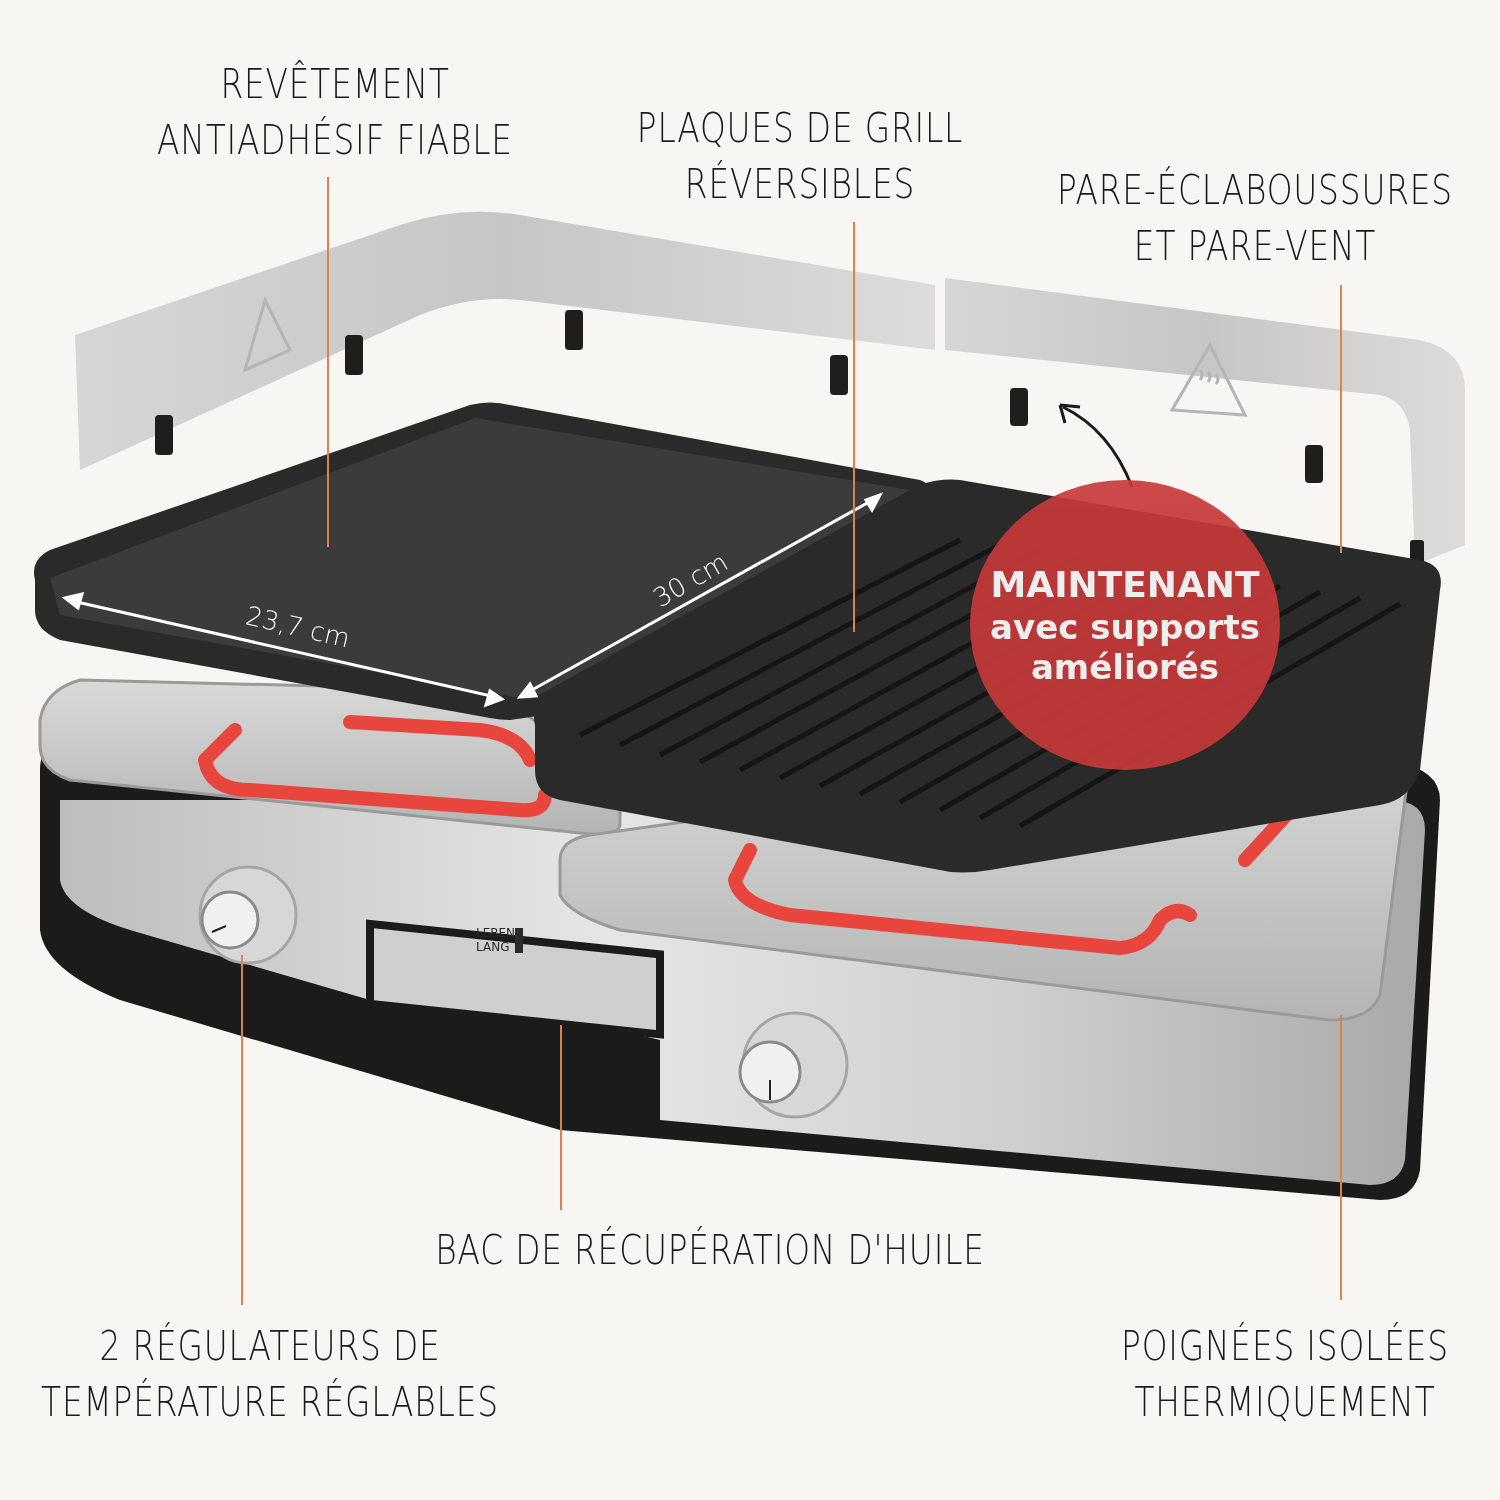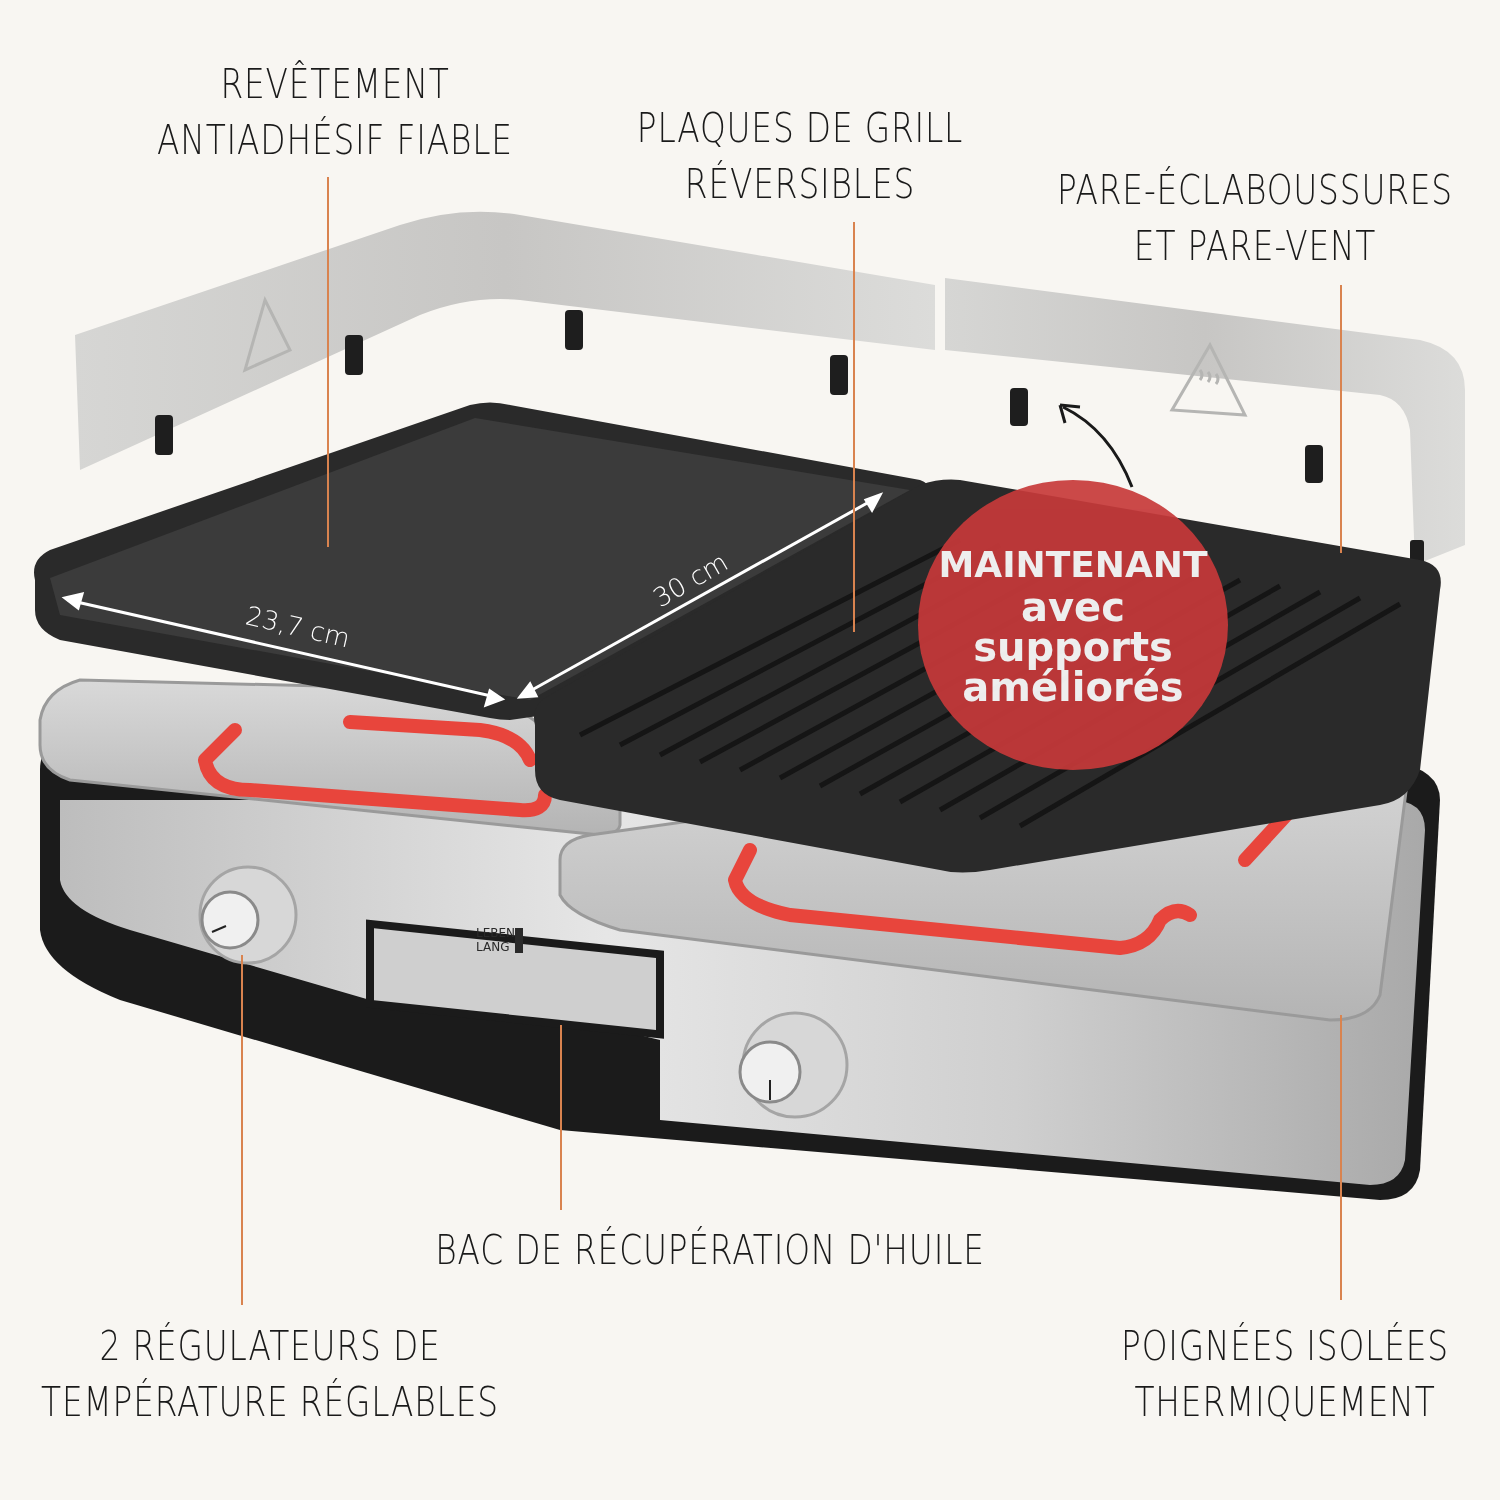--- a/index.html
+++ b/index.html
@@ -14,27 +14,27 @@
     font-size: 40px; line-height: 56px; letter-spacing: 1px;
     transform: scaleX(0.82); transform-origin: center top; white-space: nowrap;
   }
   .label span { display: block; }
   .leader { position: absolute; width: 2px; background: #d9834f; }
   .dim {
     position: absolute; color: #ffffff; font-size: 26px;
     font-family: "DejaVu Sans", sans-serif; font-weight: 300; white-space: nowrap;
   }
   .badge {
-    position: absolute; left: 918px; top: 480px; width: 310px; height: 290px;
+    position: absolute; left: 970px; top: 480px; width: 310px; height: 290px;
     border-radius: 50%; background: #c7393a; opacity: 0.92;
     display: flex; flex-direction: column; align-items: center; justify-content: center;
     color: #fff; text-align: center;
   }
   .badge .b1 { font-size: 36px; font-weight: bold; letter-spacing: 0px; line-height: 44px; }
-  .badge .b2 { font-size: 40px; font-weight: bold; line-height: 40px; }
+  .badge .b2 { font-size: 34px; font-weight: bold; line-height: 40px; }
   svg.scene { position: absolute; left: 0; top: 0; }
 </style>
 </head>
 <body>
 
 <svg class="scene" width="1500" height="1500" viewBox="0 0 1500 1500">
   <defs>
     <linearGradient id="steel" x1="0" y1="0" x2="1" y2="0">
       <stop offset="0" stop-color="#bdbdbd"></stop>
         <stop offset="0.4" stop-color="#e6e6e6"></stop>

